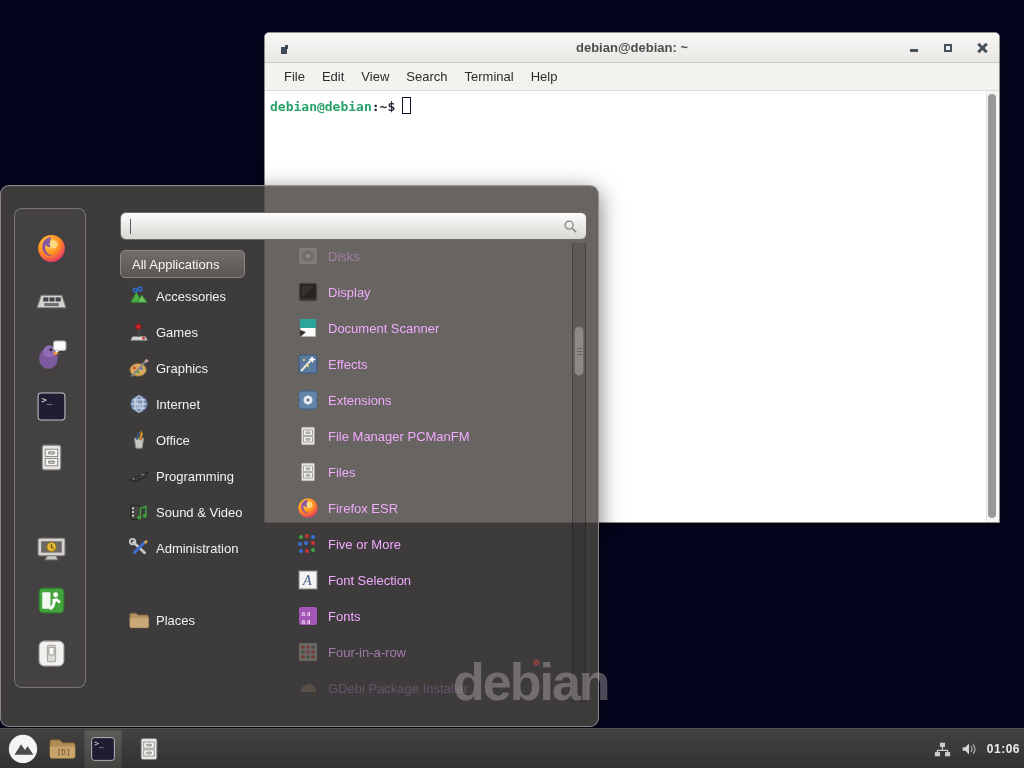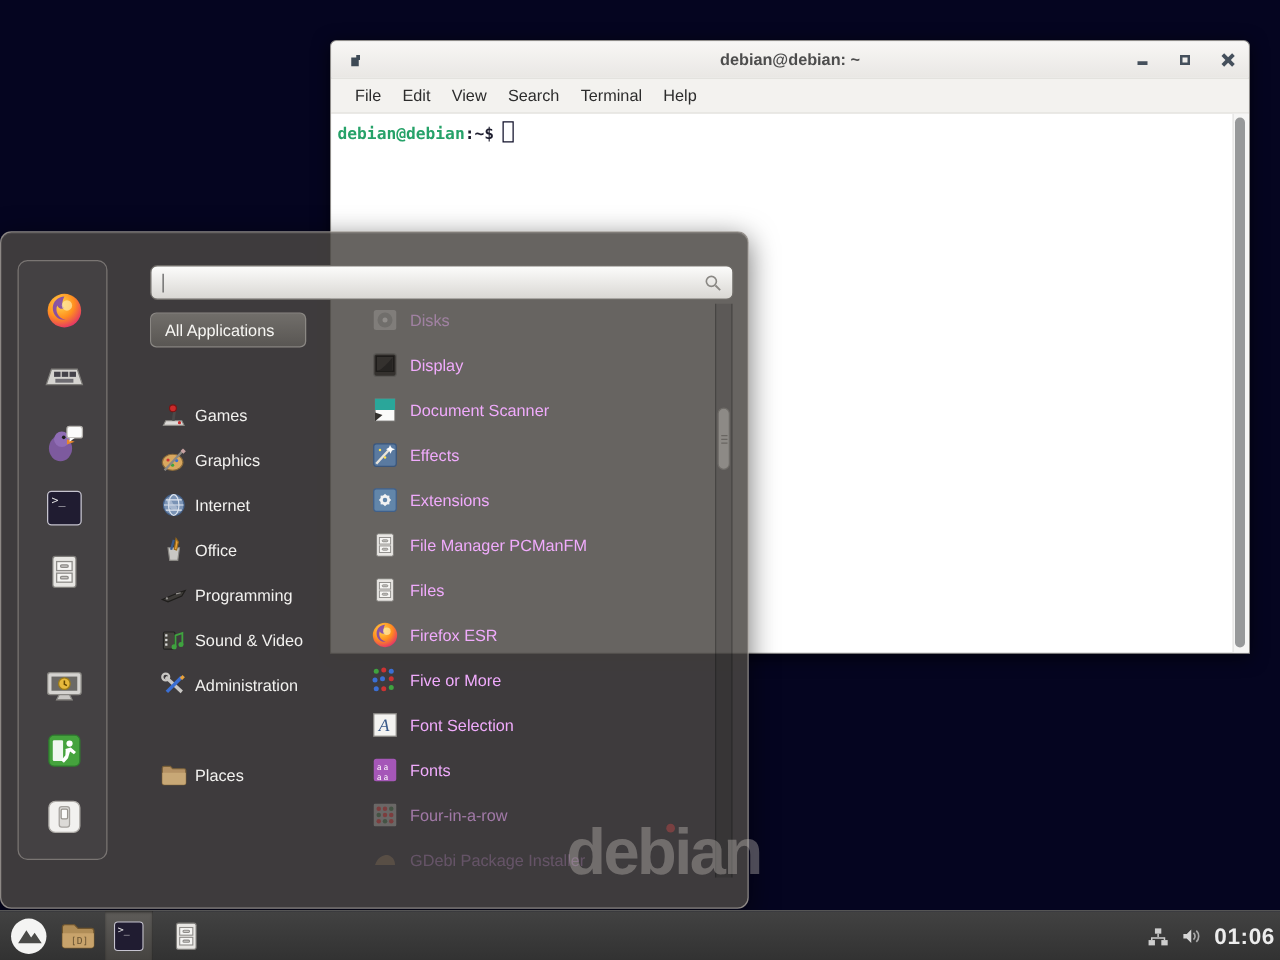--- a/index.html
+++ b/index.html
@@ -82,21 +82,21 @@
   .watermark-dot { position:absolute; left:532px; top:473px; width:7px; height:7px;
     border-radius:50%; background:rgba(170,70,70,.55); z-index:1; }
 
   
   .taskbar { position:absolute; left:0; top:728px; width:1024px; height:40px;
     background:linear-gradient(#424242,#323232); border-top:1px solid #555; z-index:100; }
   .tb-btn { position:absolute; top:0; height:40px; display:flex; align-items:center;
     justify-content:center; background:none; border:none; cursor:default; }
   .tb-btn.active { background:linear-gradient(#5e5c59,#454340); box-shadow:inset 0 1px 2px rgba(0,0,0,.4); }
   .tray { position:absolute; right:4px; top:0; height:40px; display:flex; align-items:center; gap:9px; }
-  .clock { font-size:18px; font-weight:bold; color:#ececec; letter-spacing:.5px; }
+  .clock { font-size:12px; font-weight:bold; color:#ececec; letter-spacing:.5px; }
 </style>
 </head>
 <body>
 
 <div class="terminal-window">
   <div class="titlebar">
     <span class="win-icon">
       <svg viewBox="0 0 12 12">
           <rect x="2" y="3" width="6" height="7" fill="#3e4a55"></rect>
           <rect x="6" y="1" width="3" height="4" fill="#3e4a55"></rect>
@@ -214,20 +214,29 @@
   <div class="search-box" placeholder="">
     <span class="search-cursor"></span>
     <svg viewBox="0 0 16 16">
       <circle cx="6.5" cy="6.5" r="4.3" fill="none" stroke="#8a8884" stroke-width="1.4"></circle>
       <path d="M10 10l4 4" stroke="#8a8884" stroke-width="1.6"></path>
     </svg>
   </div>
 
   <div class="all-apps-button">All Applications</div>
 
+  <div class="cat-row" style="top:95px">
+    <span class="cicon"><svg viewBox="0 0 24 24">
+      <path d="M3 19l6-11 5 8-2 3z" fill="#4caf46" stroke="#2e7d2e"></path>
+          <path d="M10 19l5-8 6 8z" fill="#6abf5f" stroke="#2e7d2e"></path>
+      <circle cx="8" cy="5.5" r="2" fill="none" stroke="#2a6fd4" stroke-width="1.5"></circle>
+          <circle cx="13" cy="4.5" r="2" fill="none" stroke="#2a6fd4" stroke-width="1.5"></circle>
+    </svg></span>
+    <span class="clabel">Accessories</span>
+  </div>
   <div class="cat-row" style="top:131px">
     <span class="cicon"><svg viewBox="0 0 24 24">
       <path d="M5 17h14l2 4H3z" fill="#dcdad7" stroke="#8a8884"></path>
       <rect x="11" y="8" width="2.4" height="9" fill="#4a4a4a" transform="rotate(8 12 12)"></rect>
       <circle cx="11.3" cy="6.2" r="3" fill="#cc2a2a" stroke="#7a1414"></circle>
           <circle cx="17" cy="18.7" r="1.4" fill="#cc2a2a"></circle>
     </svg></span>
     <span class="clabel">Games</span>
   </div>
   <div class="cat-row" style="top:167px">

